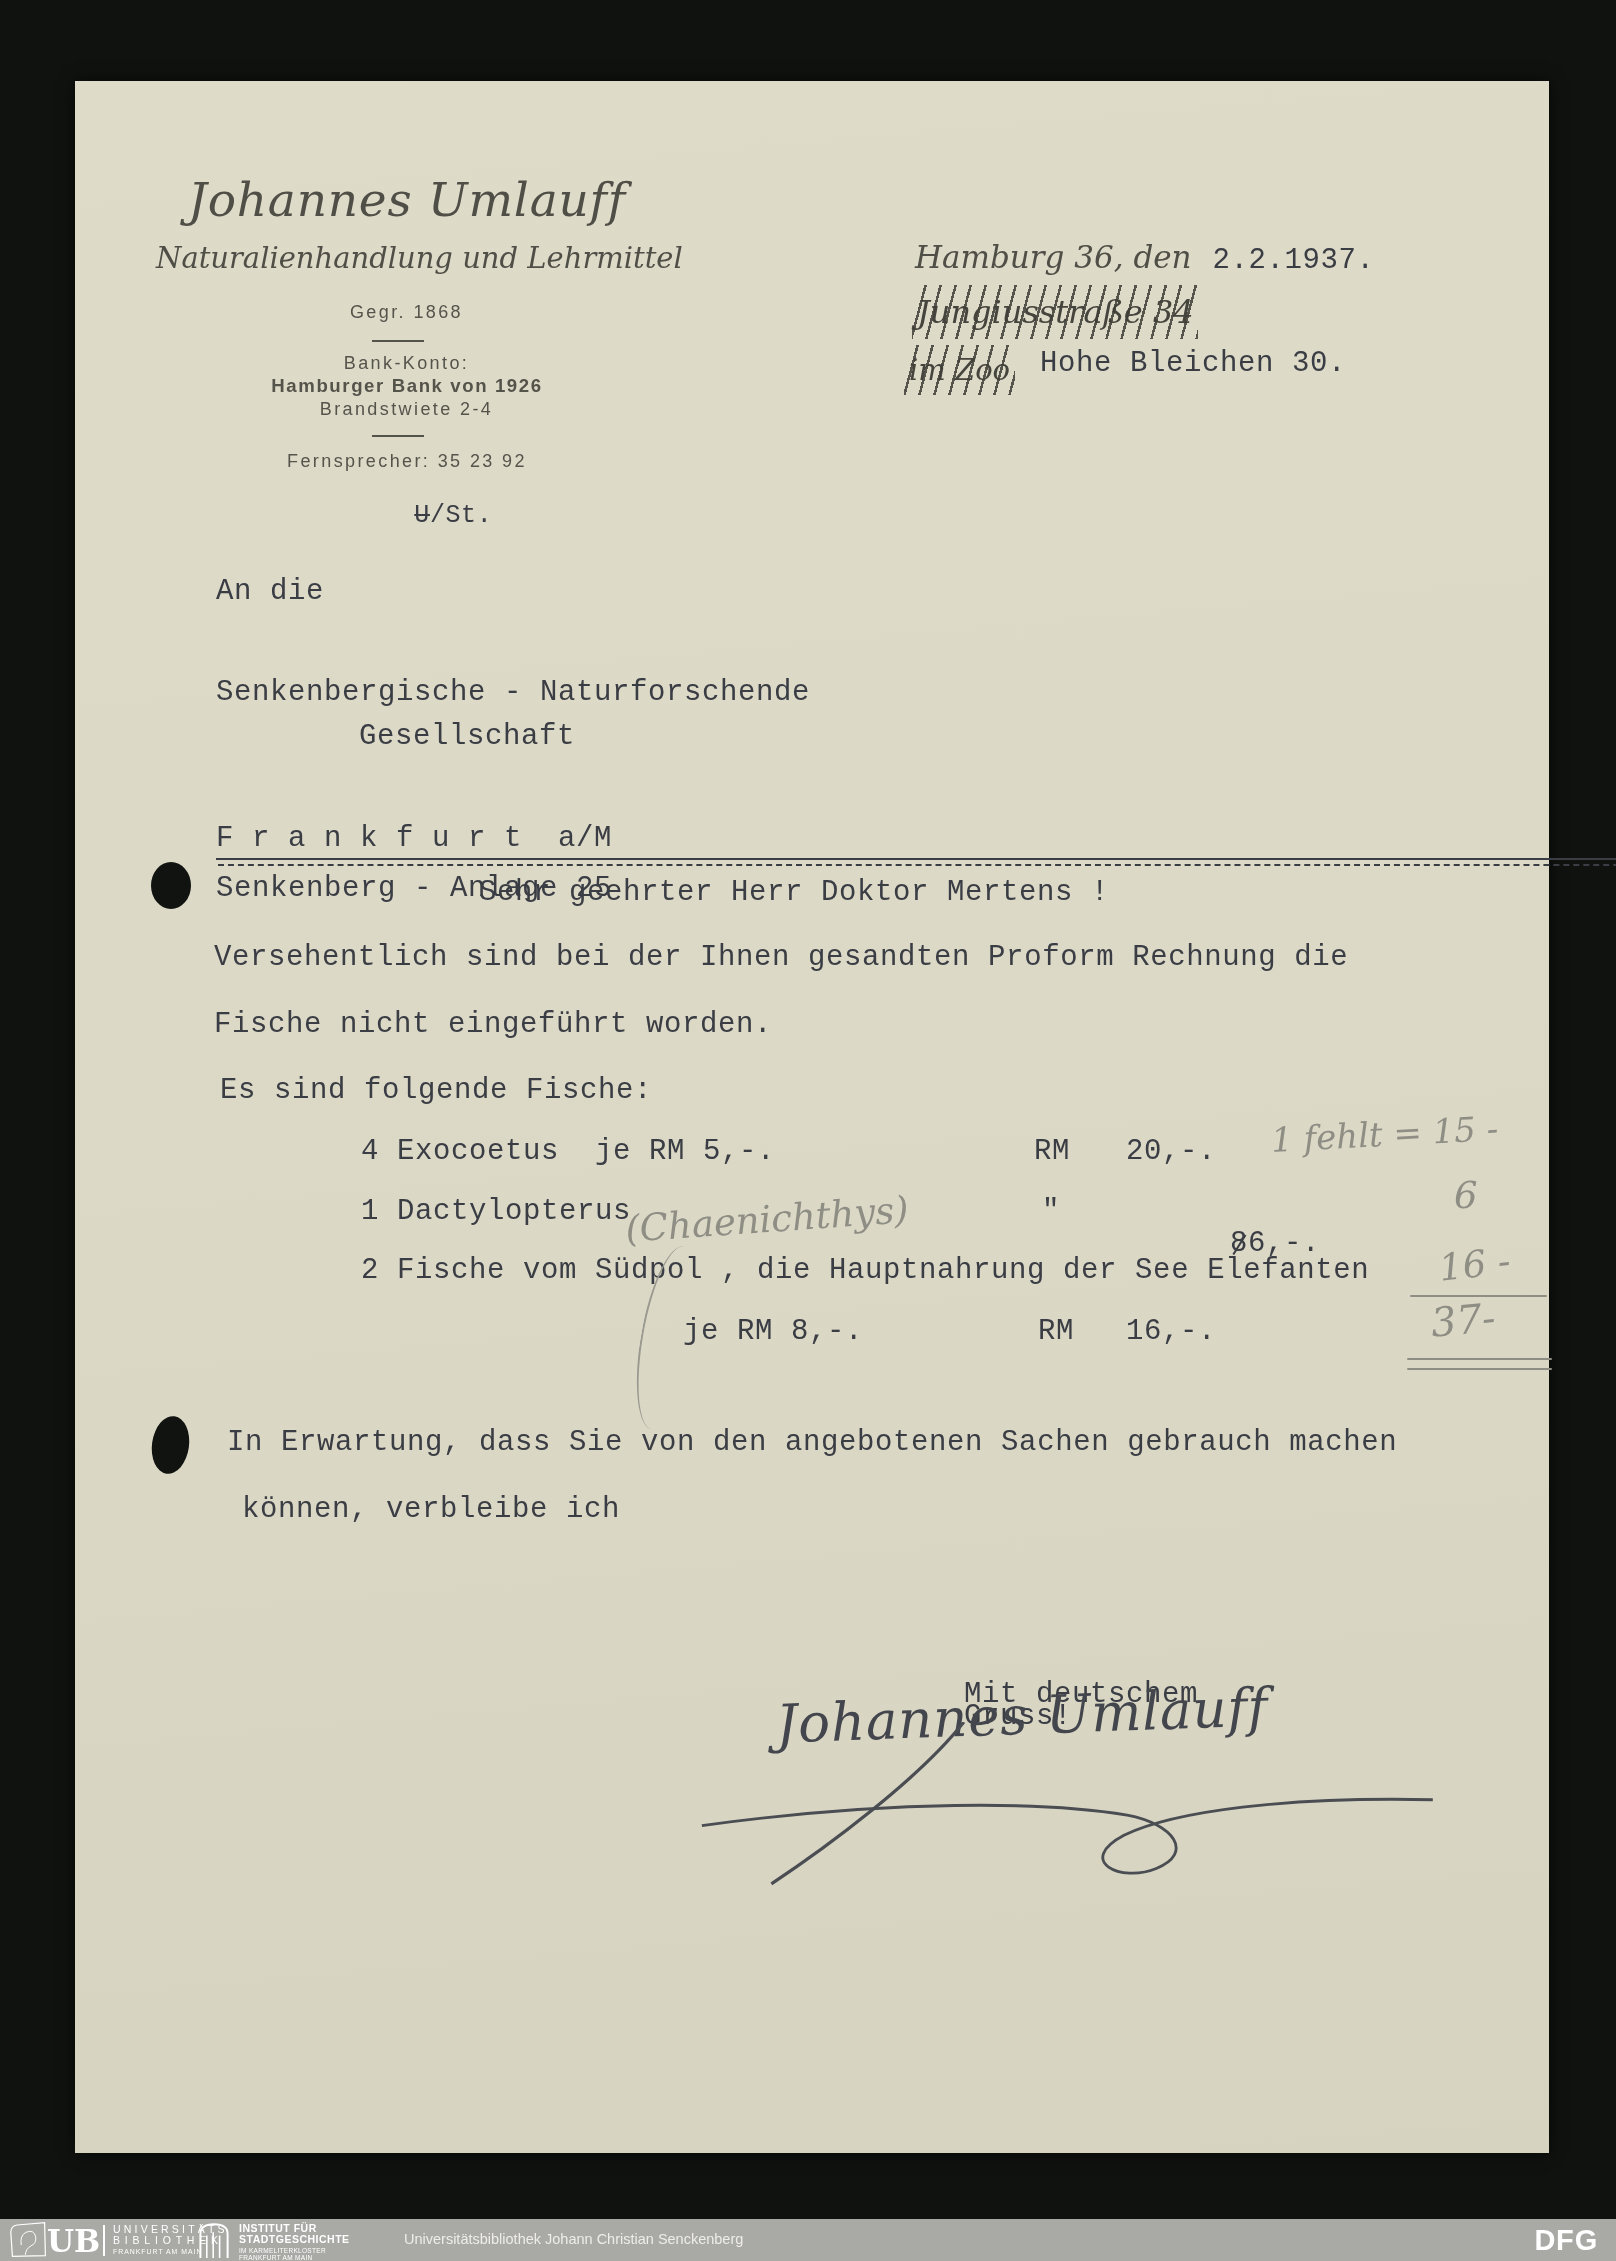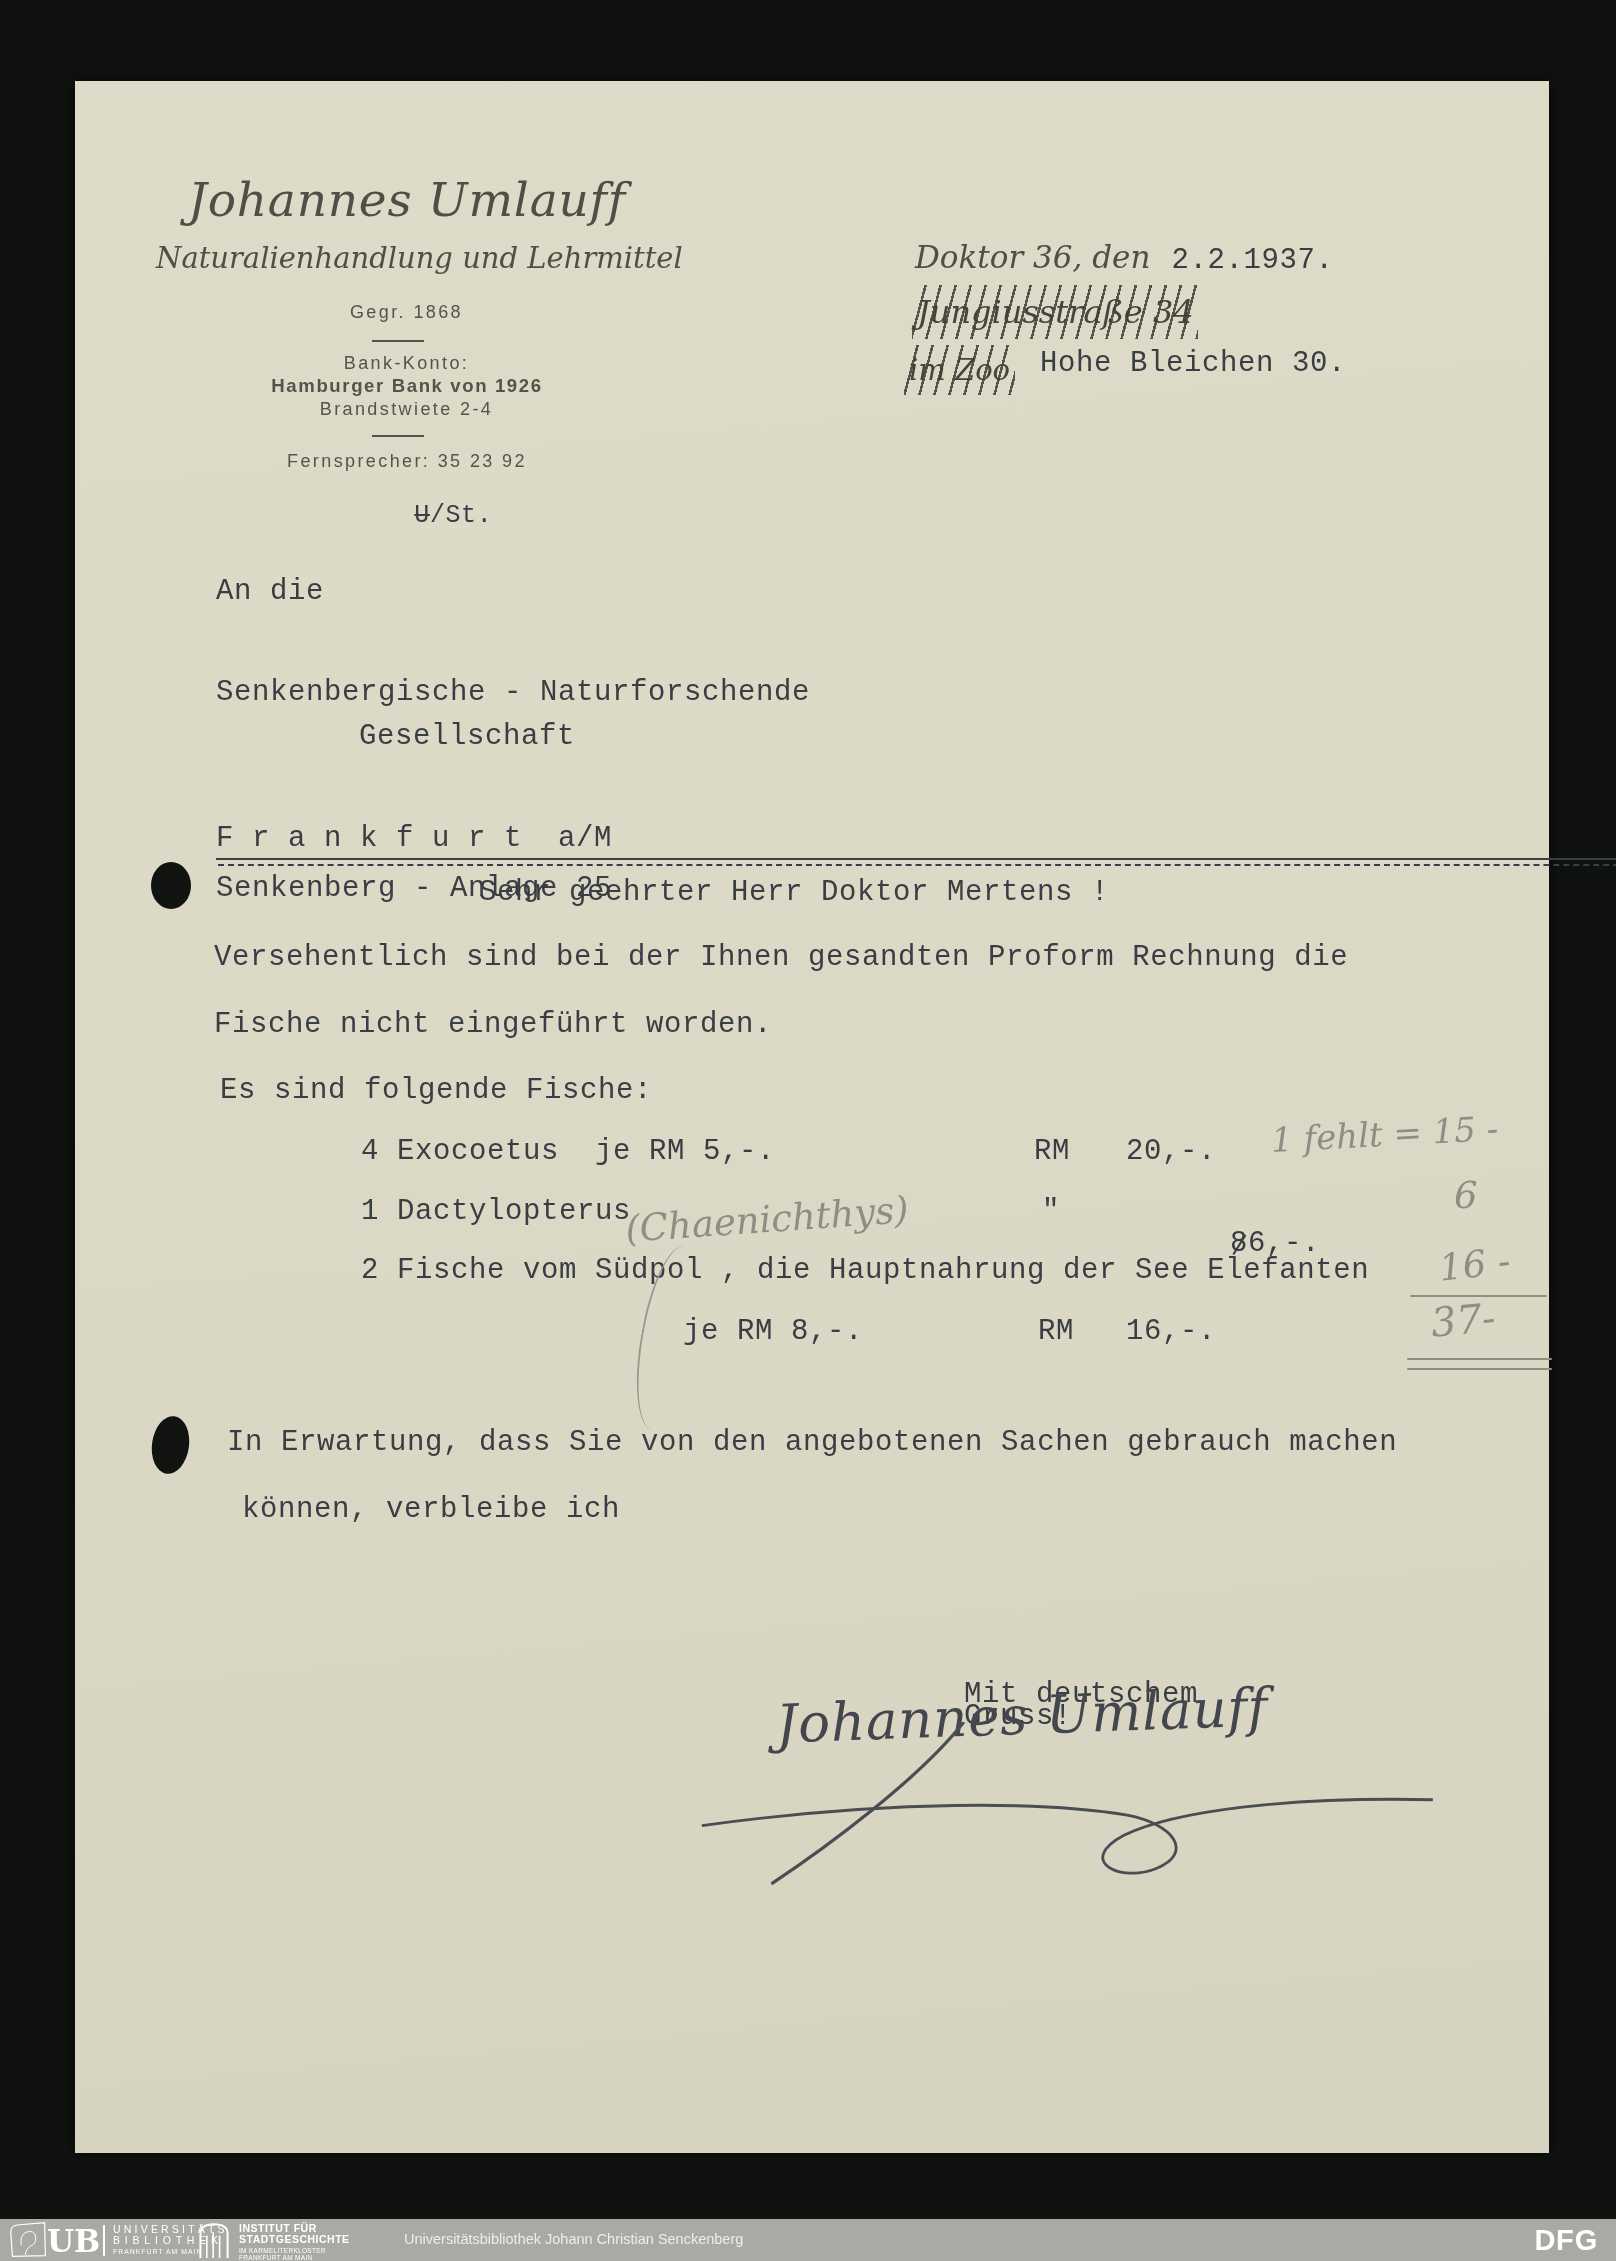--- a/index.html
+++ b/index.html
@@ -55,21 +55,21 @@
     <div class="abs print center" style="left:194px;top:272px;width:275px;font-size:18px;letter-spacing:2.4px;">Bank-Konto:</div>
     <div class="abs print center" style="left:154px;top:294px;width:356px;font-size:18.6px;letter-spacing:1.6px;font-weight:bold;">Hamburger Bank von 1926</div>
     <div class="abs print center" style="left:194px;top:318px;width:275px;font-size:18px;letter-spacing:2.4px;">Brandstwiete 2-4</div>
     <div class="abs rule" style="left:297px;top:354px;width:52px;"></div>
     <div class="abs print center" style="left:154px;top:370px;width:356px;font-size:18px;letter-spacing:2.4px;">Fernsprecher: 35 23 92</div>
     <div class="abs tw center" style="left:194px;top:393px;width:275px;font-size:25px;">
       <span class="strike">U</span><span>/St.</span>
     </div>
 
     <div class="abs" style="left:840px;top:158px;display:flex;gap:21px;align-items:baseline;">
-      <span class="script" style="font-size:31px;">Doktor 36, den</span>
+      <span class="script" style="font-size:31px;">Hamburg 36, den</span>
       <span class="tw">2.2.1937.</span>
     </div>
     <div class="abs" style="left:834px;top:212px;margin-left:8px;">
       <span class="hand hand-struck" style="font-size:32px;">Jungiusstraße 34</span>
     </div>
     <div class="abs" style="left:834px;top:272px;">
       <span class="hand hand-struck" style="font-size:29px;font-style:italic;">im Zoo</span>
     </div>
     <div class="abs tw" style="left:965px;top:267px;">Hohe Bleichen 30.</div>
 

